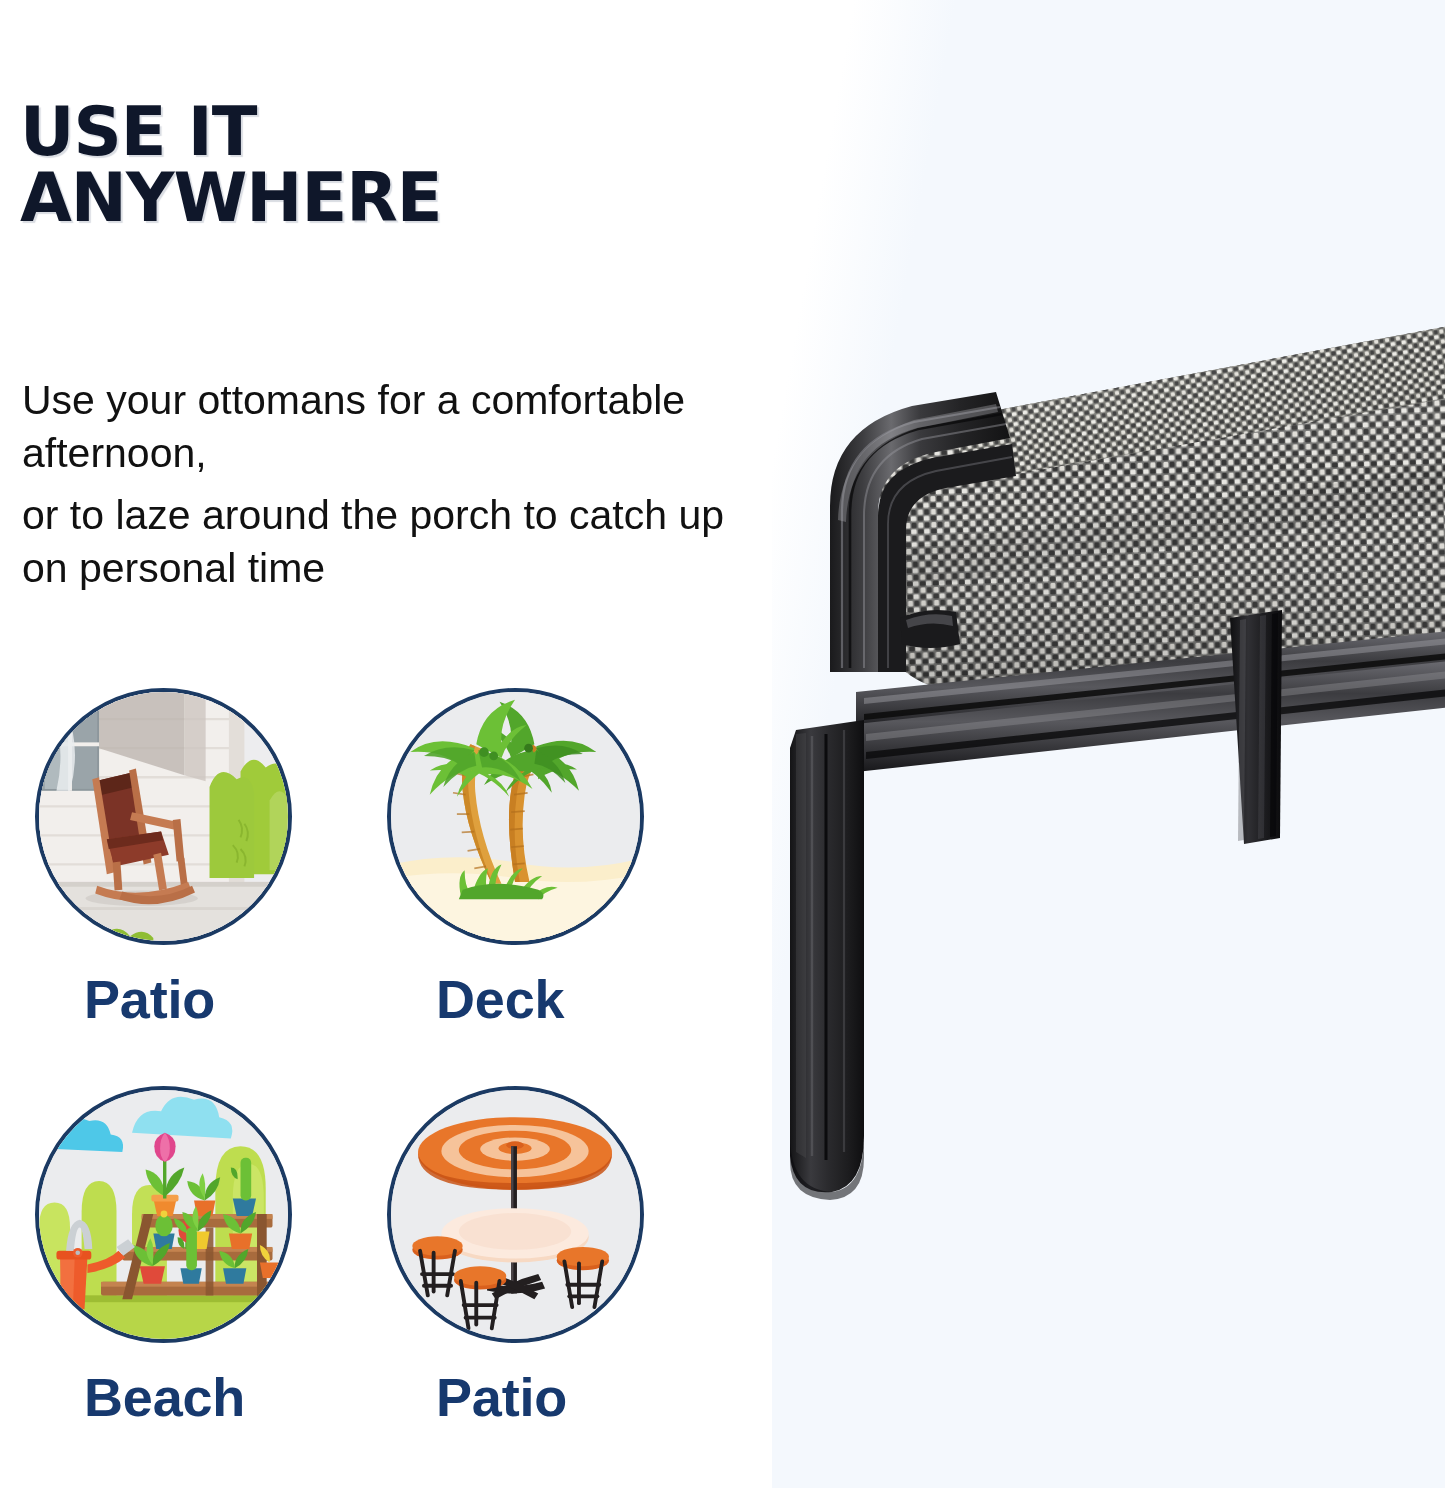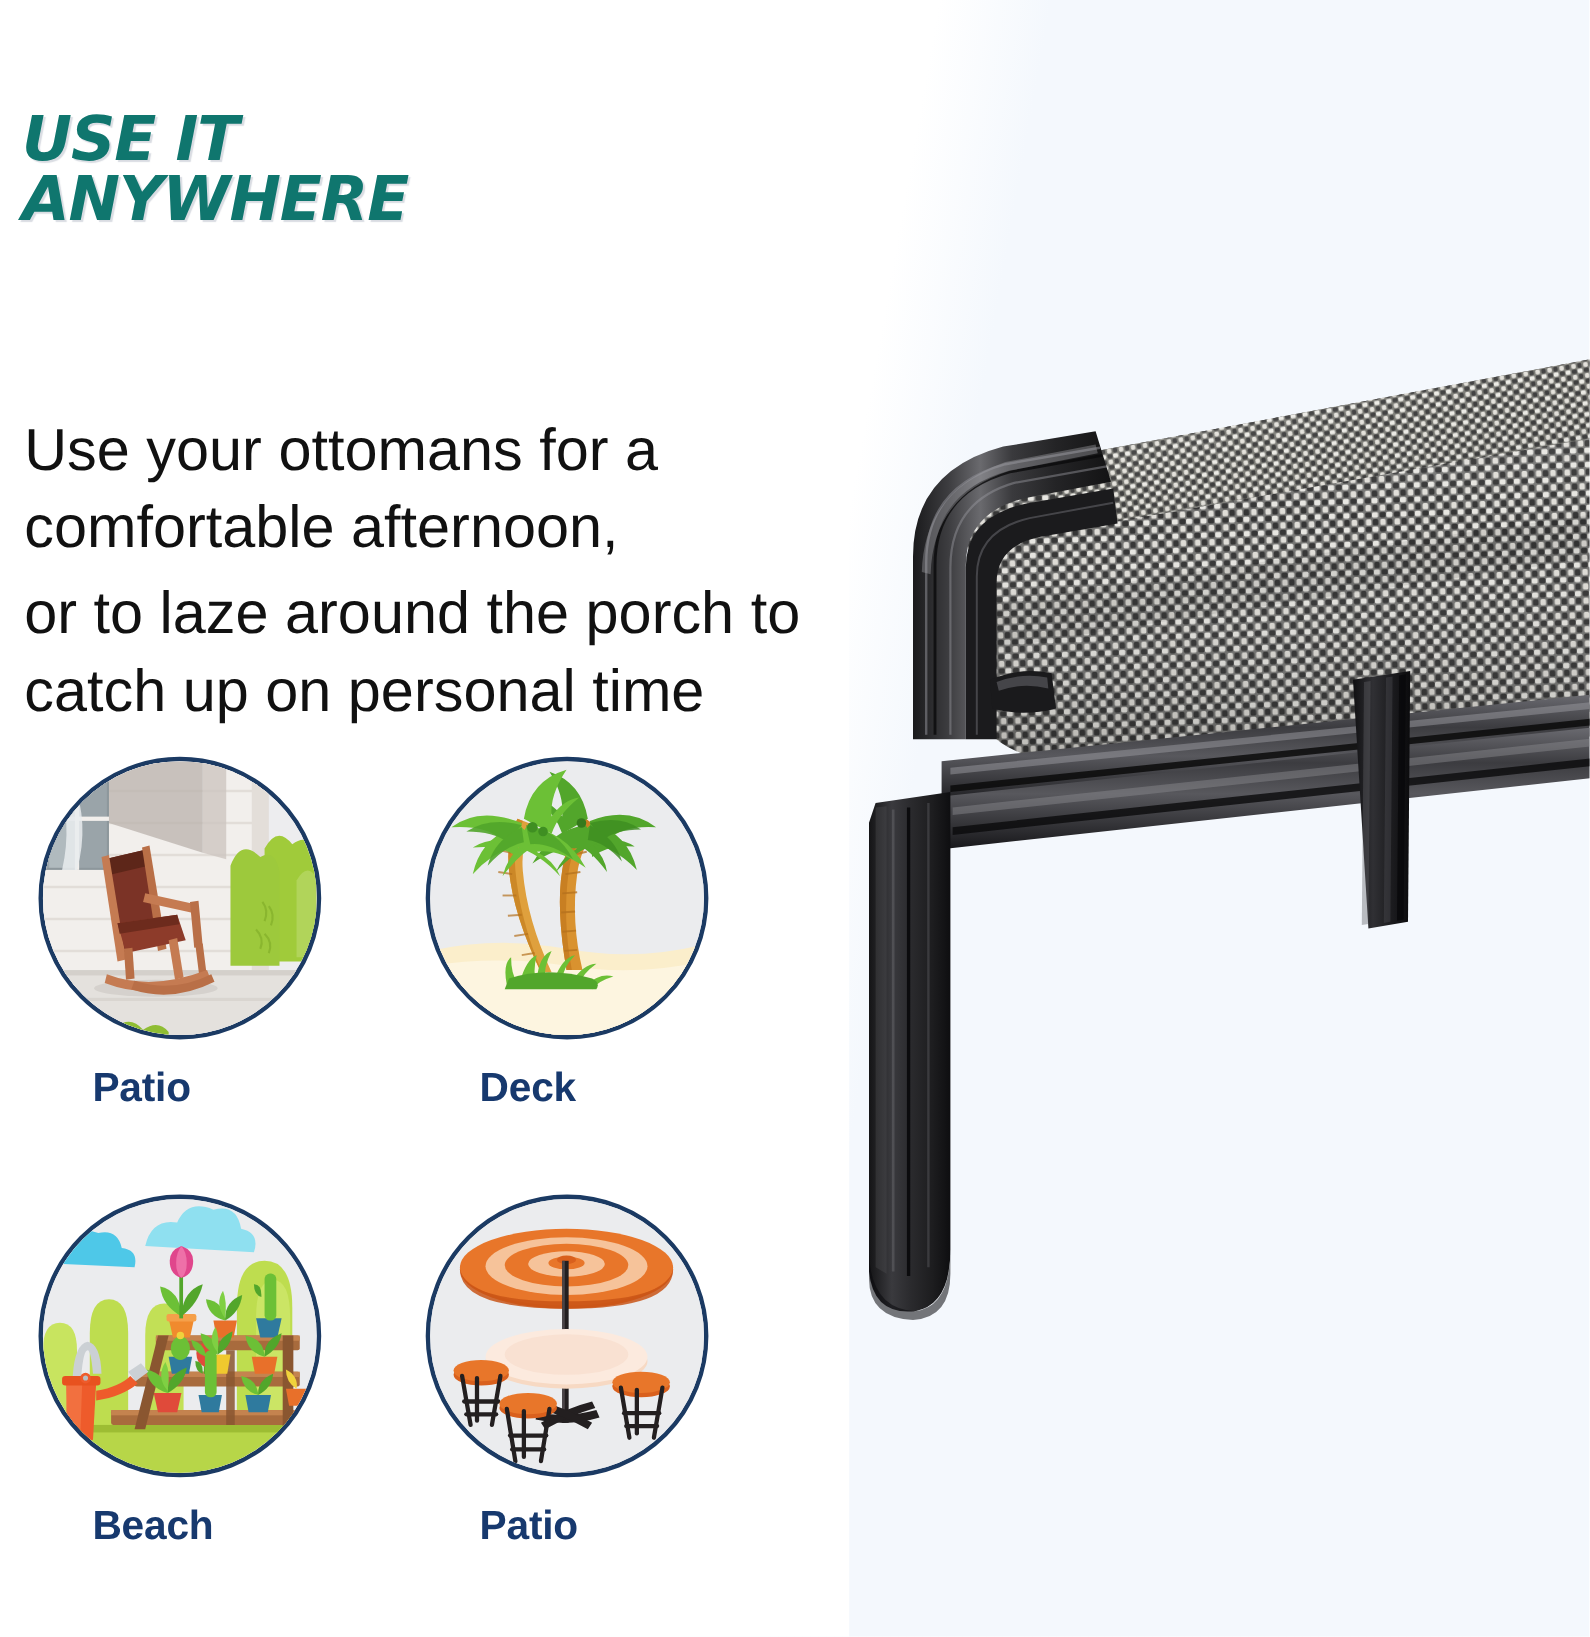--- a/index.html
+++ b/index.html
@@ -18,51 +18,51 @@
   #right-panel{
     position:absolute; left:0; top:0; width:1445px; height:1488px;
     background:linear-gradient(100deg,#ffffff 0%,#ffffff 50%,#f4f8fd 56%,#f4f8fd 100%);
     z-index:1;
   }
 
   
   #headline{
     position:absolute; left:20px; top:100px; width:700px;
     z-index:6;
-    font-size:56px; line-height:0.98; font-weight:bold; font-style:italic;
-    color:#0f766e; letter-spacing:-1px;
+    font-size:67px; line-height:0.98; font-weight:bold; 
+    color:#0f172a; letter-spacing:-1px;
     font-family:"DejaVu Sans", sans-serif;
     text-shadow:2px 2px 1px rgba(120,130,150,.28);
   }
   #headline .l2{ display:block; }
 
   
   #body-copy{
     position:absolute; left:22px; top:374px; width:740px; z-index:6;
-    color:#111111; font-size:54px; line-height:1.30;
+    color:#111111; font-size:41px; line-height:1.30;
     font-family:"Liberation Sans", sans-serif;
   }
   #body-copy .para{ display:block; }
   #body-copy .para + .para{ margin-top:8px; }
 
   
   #icon-grid{
     position:absolute; left:26px; top:688px; width:680px; z-index:6;
     display:grid; grid-template-columns:352px 352px; grid-template-rows:398px 398px;
   }
   .icon-cell{ position:relative; }
   .circle{
     position:relative; width:257px; height:257px; border-radius:50%;
     border:4px solid #1b3a63; overflow:hidden; background:#ebecee;
     margin-left:9px;
   }
   .circle svg{ display:block; width:100%; height:100%; }
   .icon-label{
     margin-top:23px; margin-left:58px;
-    font-size:37px; font-weight:bold; color:#17396e;
+    font-size:54px; font-weight:bold; color:#17396e;
     font-family:"Liberation Sans", sans-serif; letter-spacing:-.2px;
   }
 
   
   #product-photo{
     position:absolute; left:760px; top:300px; width:700px; height:930px;
     z-index:5; overflow:visible;
   }
   #product-photo svg{ display:block; width:700px; height:930px; overflow:visible; }
 </style>

